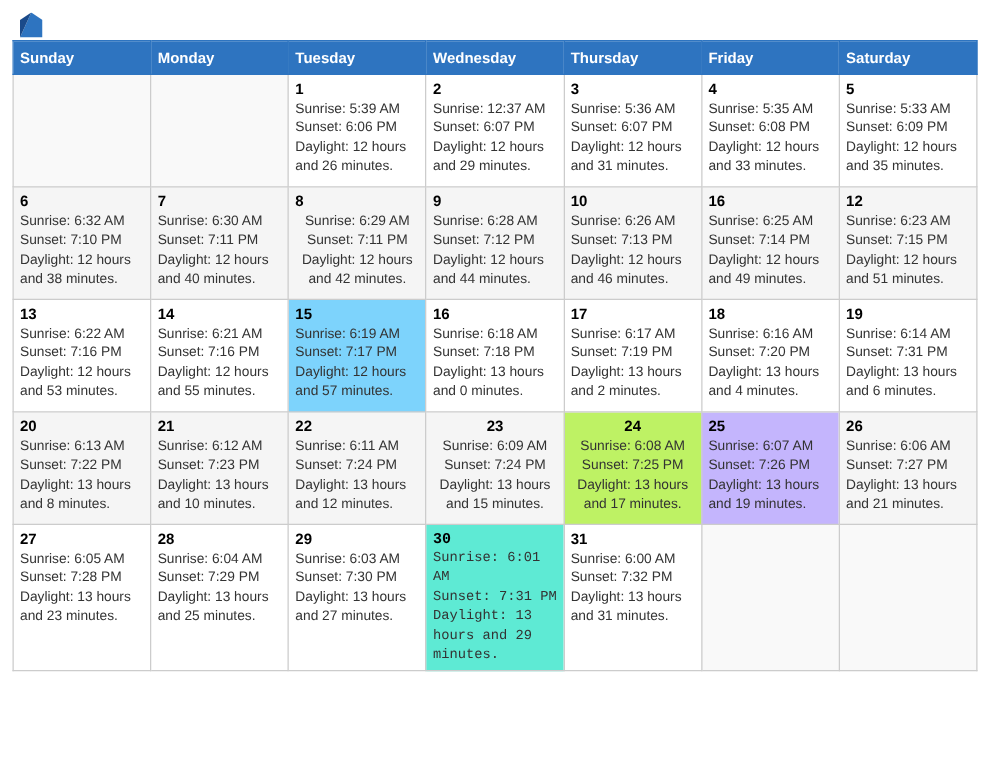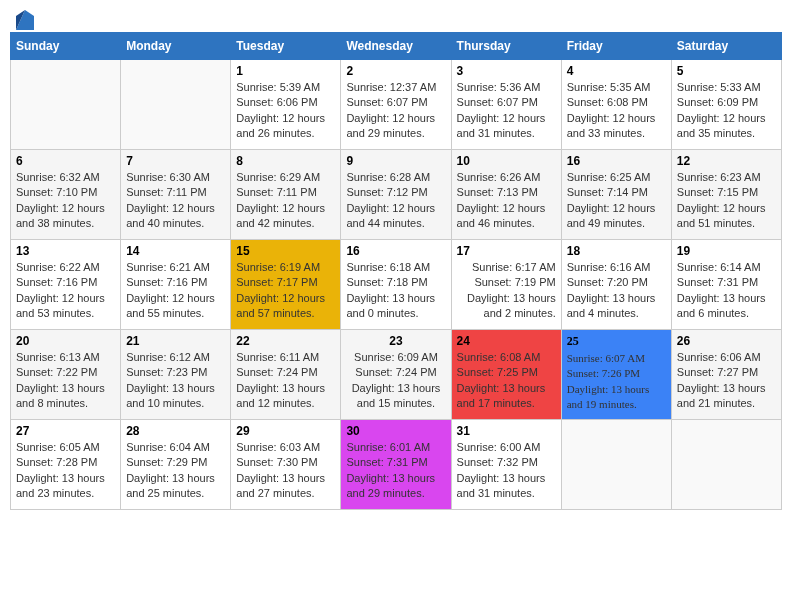--- a/index.html
+++ b/index.html
@@ -165,21 +165,21 @@
 Daylight: 12 hours and 38 minutes.</div>
         </td>
         <td style="background-color: rgb(245, 245, 245);">
           <span class="day-num">7</span>
           <div class="day-info" style="white-space: pre-line;">Sunrise: 6:30 AM
 Sunset: 7:11 PM
 Daylight: 12 hours and 40 minutes.</div>
         </td>
         <td style="background-color: rgb(245, 245, 245);">
           <span class="day-num">8</span>
-          <div class="day-info" style="white-space: pre-line;">Sunrise: 6:29 AM
+          <div class="day-info" style="white-space: pre-line; text-align: center;">Sunrise: 6:29 AM
 Sunset: 7:11 PM
 Daylight: 12 hours and 42 minutes.</div>
         </td>
         <td style="background-color: rgb(245, 245, 245);">
           <span class="day-num">9</span>
           <div class="day-info" style="white-space: pre-line;">Sunrise: 6:28 AM
 Sunset: 7:12 PM
 Daylight: 12 hours and 44 minutes.</div>
         </td>
         <td style="background-color: rgb(245, 245, 245);">
@@ -207,35 +207,35 @@
           <div class="day-info" style="white-space: pre-line;">Sunrise: 6:22 AM
 Sunset: 7:16 PM
 Daylight: 12 hours and 53 minutes.</div>
         </td>
         <td style="background-color: rgb(255, 255, 255);">
           <span class="day-num">14</span>
           <div class="day-info" style="white-space: pre-line;">Sunrise: 6:21 AM
 Sunset: 7:16 PM
 Daylight: 12 hours and 55 minutes.</div>
         </td>
-        <td style="background-color: #eab308;">
+        <td style="background-color: #7dd3fc;">
           <span class="day-num">15</span>
           <div class="day-info" style="white-space: pre-line;">Sunrise: 6:19 AM
 Sunset: 7:17 PM
 Daylight: 12 hours and 57 minutes.</div>
         </td>
         <td style="background-color: rgb(255, 255, 255);">
           <span class="day-num">16</span>
           <div class="day-info" style="white-space: pre-line;">Sunrise: 6:18 AM
 Sunset: 7:18 PM
 Daylight: 13 hours and 0 minutes.</div>
         </td>
         <td style="background-color: rgb(255, 255, 255);">
           <span class="day-num">17</span>
-          <div class="day-info" style="white-space: pre-line; text-align: right;">Sunrise: 6:17 AM
+          <div class="day-info" style="white-space: pre-line;">Sunrise: 6:17 AM
 Sunset: 7:19 PM
 Daylight: 13 hours and 2 minutes.</div>
         </td>
         <td style="background-color: rgb(255, 255, 255);">
           <span class="day-num">18</span>
           <div class="day-info" style="white-space: pre-line;">Sunrise: 6:16 AM
 Sunset: 7:20 PM
 Daylight: 13 hours and 4 minutes.</div>
         </td>
         <td style="background-color: rgb(255, 255, 255);">
@@ -263,27 +263,27 @@
           <div class="day-info" style="white-space: pre-line;">Sunrise: 6:11 AM
 Sunset: 7:24 PM
 Daylight: 13 hours and 12 minutes.</div>
         </td>
         <td style="background-color: rgb(245, 245, 245); text-align: center;">
           <span class="day-num">23</span>
           <div class="day-info" style="white-space: pre-line;">Sunrise: 6:09 AM
 Sunset: 7:24 PM
 Daylight: 13 hours and 15 minutes.</div>
         </td>
-        <td style="background-color: #ef4444;">
+        <td style="background-color: #bef264; text-align: center;">
           <span class="day-num">24</span>
           <div class="day-info" style="white-space: pre-line;">Sunrise: 6:08 AM
 Sunset: 7:25 PM
 Daylight: 13 hours and 17 minutes.</div>
         </td>
-        <td style="background-color: #3b82f6; font-family: Liberation Serif, serif;">
+        <td style="background-color: #c4b5fd;">
           <span class="day-num">25</span>
           <div class="day-info" style="white-space: pre-line;">Sunrise: 6:07 AM
 Sunset: 7:26 PM
 Daylight: 13 hours and 19 minutes.</div>
         </td>
         <td style="background-color: rgb(245, 245, 245);">
           <span class="day-num">26</span>
           <div class="day-info" style="white-space: pre-line;">Sunrise: 6:06 AM
 Sunset: 7:27 PM
 Daylight: 13 hours and 21 minutes.</div>
@@ -301,21 +301,21 @@
           <div class="day-info" style="white-space: pre-line;">Sunrise: 6:04 AM
 Sunset: 7:29 PM
 Daylight: 13 hours and 25 minutes.</div>
         </td>
         <td style="background-color: rgb(255, 255, 255);">
           <span class="day-num">29</span>
           <div class="day-info" style="white-space: pre-line;">Sunrise: 6:03 AM
 Sunset: 7:30 PM
 Daylight: 13 hours and 27 minutes.</div>
         </td>
-        <td style="background-color: #d946ef;">
+        <td style="background-color: #5eead4; font-family: Liberation Mono, monospace;">
           <span class="day-num">30</span>
           <div class="day-info" style="white-space: pre-line;">Sunrise: 6:01 AM
 Sunset: 7:31 PM
 Daylight: 13 hours and 29 minutes.</div>
         </td>
         <td style="background-color: rgb(255, 255, 255);">
           <span class="day-num">31</span>
           <div class="day-info" style="white-space: pre-line;">Sunrise: 6:00 AM
 Sunset: 7:32 PM
 Daylight: 13 hours and 31 minutes.</div>

